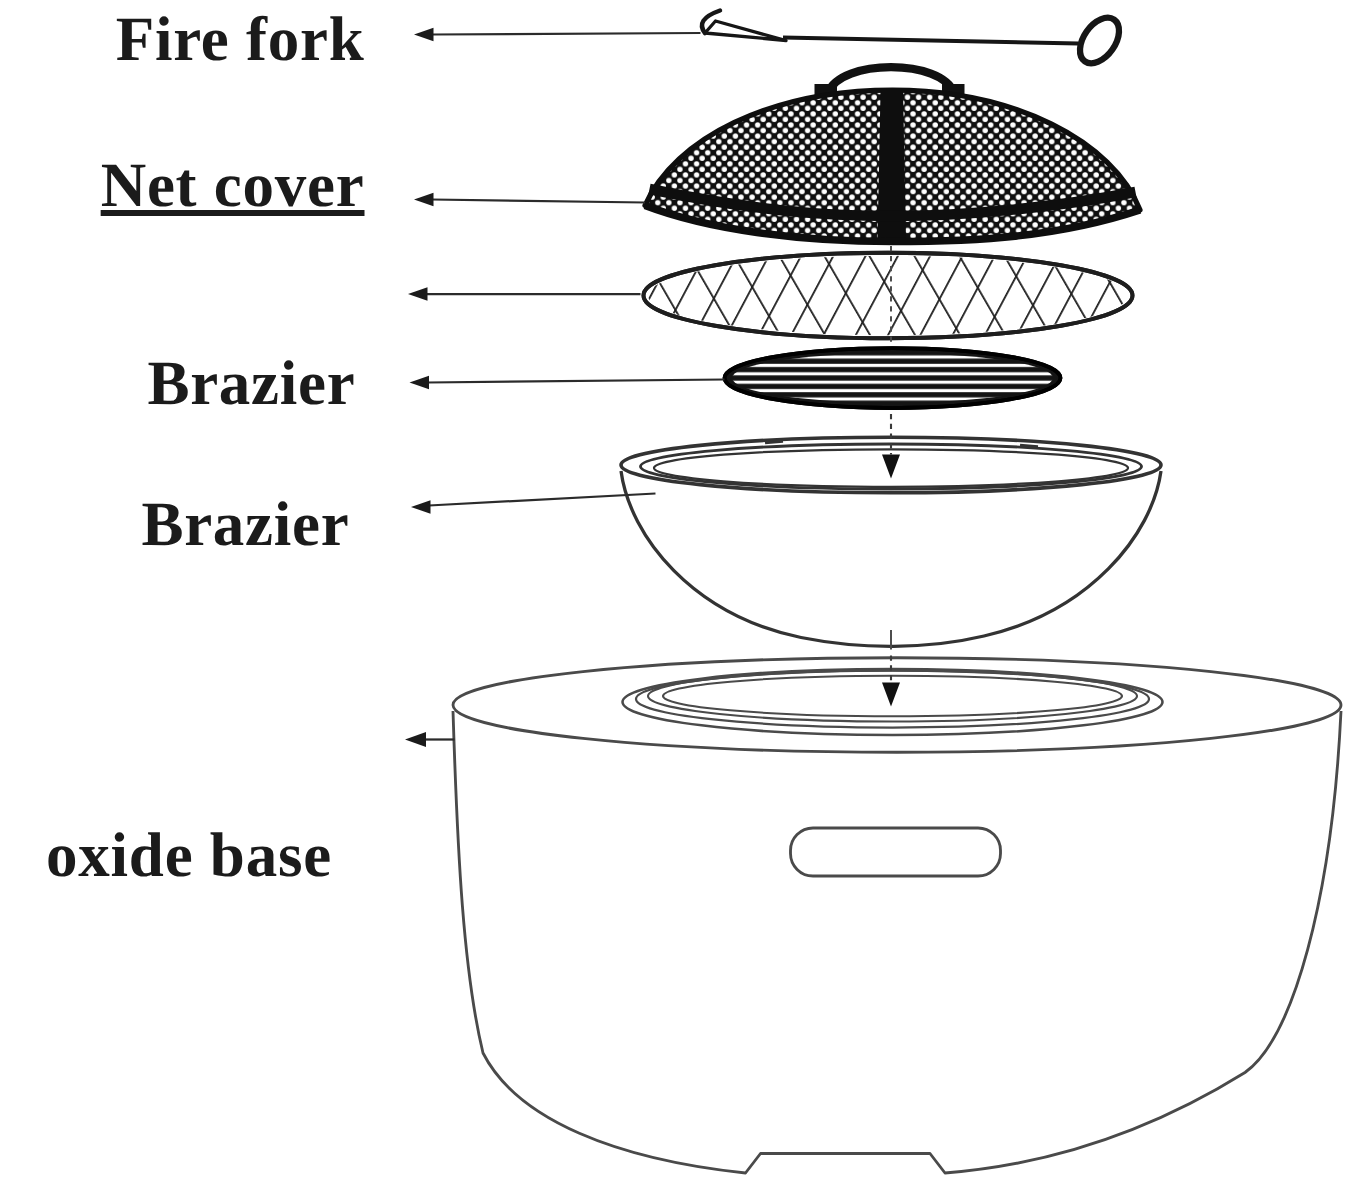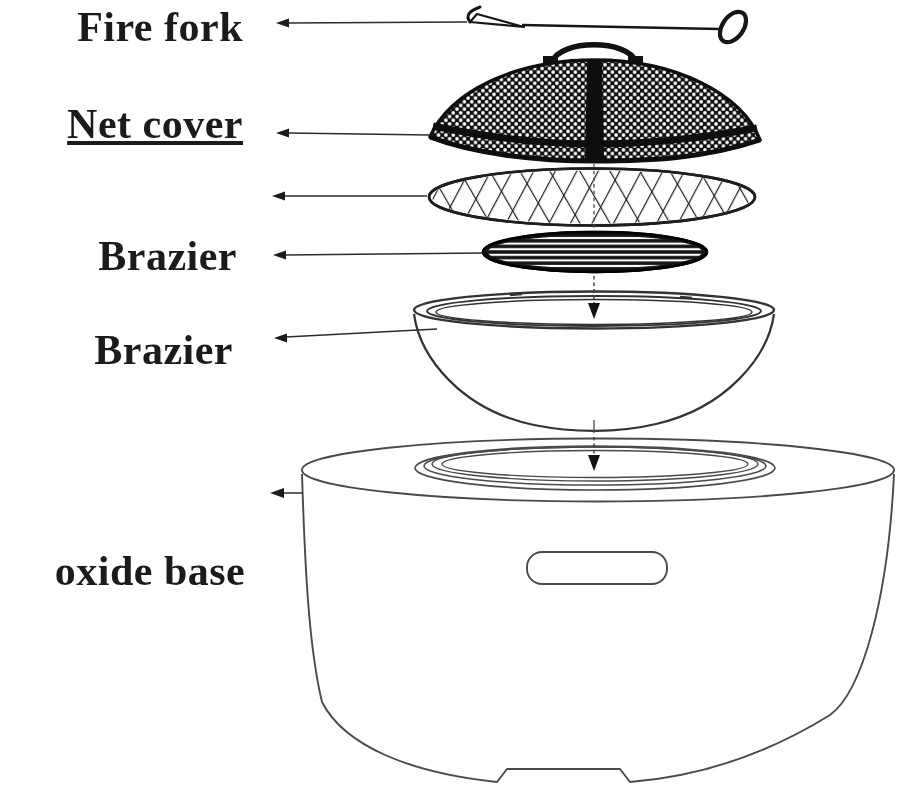--- a/index.html
+++ b/index.html
@@ -171,15 +171,15 @@
   <div class="lbl" style="right:654px; top:3px;">Fire fork</div>
 
   <div class="lbl" style="right:654px; top:100px;text-decoration:underline;">Net cover</div>
 
 
   <div class="lbl" style="right:660px; top:232px;">Brazier</div>
 
   <div class="lbl" style="right:664px; top:326px;">Brazier</div>
 
 
-  <div class="lbl lbl-center" style="left:0px; width:252px; top:547px;padding-left:24px;">oxide base</div>
+  <div class="lbl lbl-center" style="left:0px; width:252px; top:547px;">oxide base</div>
 
 </div>
 
 </body></html>

